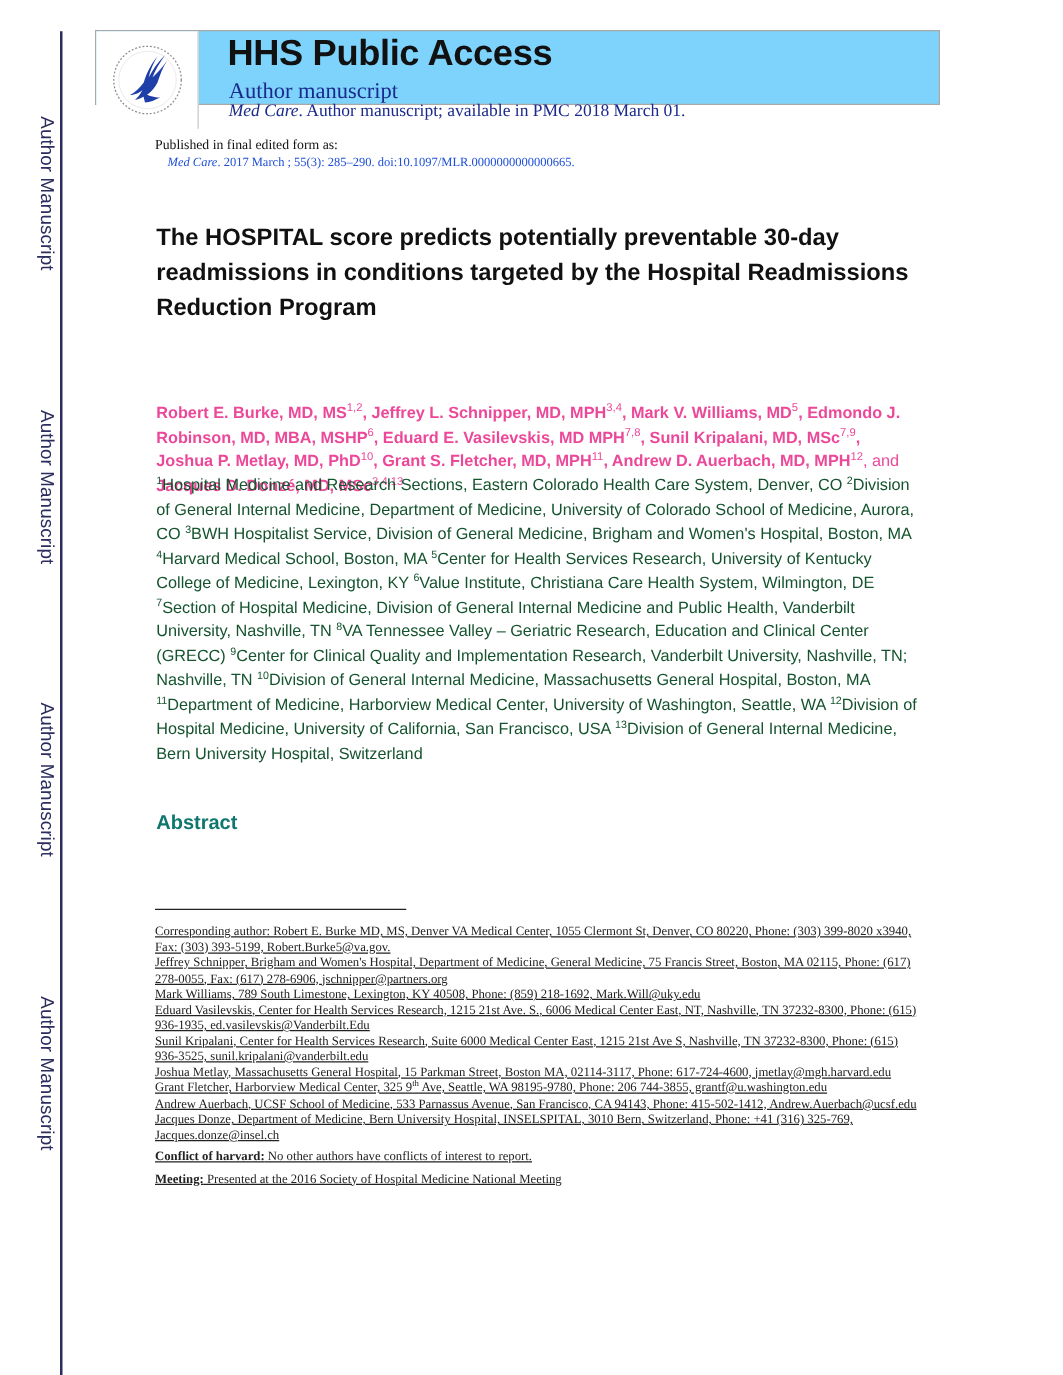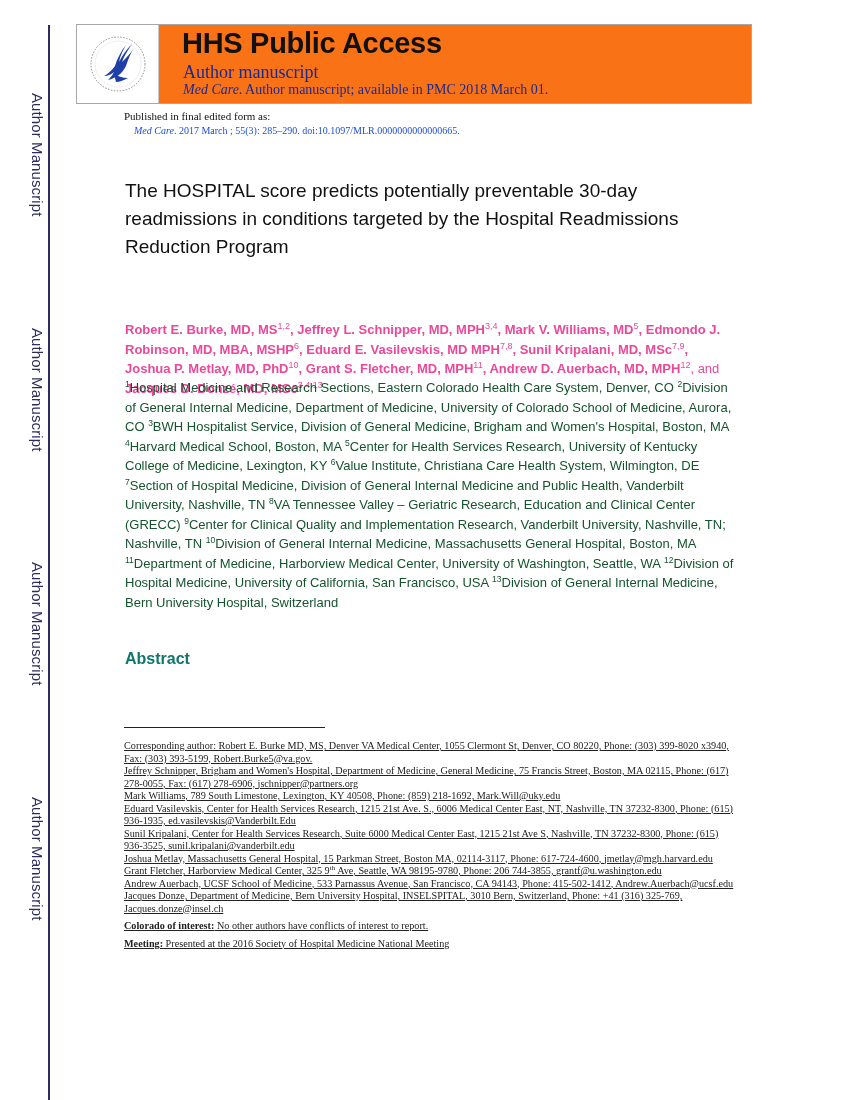--- a/index.html
+++ b/index.html
@@ -8,22 +8,22 @@
     
     .side-rule { position: absolute; left: 48px; top: 25px; width: 2px; height: 1075px; background: #2c2c5e; }
     .side-label {
       position: absolute; left: 26px; width: 20px;
       font-family: "Liberation Sans", sans-serif; font-size: 15px; color: #2c2c5e;
       writing-mode: vertical-rl; white-space: nowrap; letter-spacing: 0.1px;
     }
 
     
     .hhs-box {
-      position: absolute; left: 76px; top: 24px; width: 676px; height: 80px;
-      border: 1px solid #a8a8a8; background: #f97316; box-sizing: border-box;
+      position: absolute; left: 76px; top: 24px; width: 676px; height: 60px;
+      border: 1px solid #a8a8a8; background: #7dd3fc; box-sizing: border-box;
     }
     .hhs-logo-cell {
       position: absolute; left: 0; top: 0; width: 81px; height: 78px; background: #ffffff;
       border-right: 1px solid #c8c8c8;
     }
     .hhs-logo-cell svg { position: absolute; left: 9px; top: 7px; }
     .hhs-title {
       position: absolute; left: 105px; top: 2px;
       font-family: "Liberation Sans", sans-serif; font-weight: bold; font-size: 29px; color: #111;
       letter-spacing: -0.3px;
@@ -43,21 +43,21 @@
       font-family: "Liberation Serif", serif; font-size: 11px; color: #111;
     }
     .pub-line2 {
       position: absolute; left: 134px; top: 125px;
       font-family: "Liberation Serif", serif; font-size: 10px; color: #1d4ed8;
     }
     .pub-line2 i { font-style: italic; }
 
     .paper-title {
       position: absolute; left: 125px; top: 177px; width: 620px;
-      font-family: "Liberation Sans", sans-serif; font-weight: normal; font-size: 19px; line-height: 28px; color: #111;
+      font-family: "Liberation Sans", sans-serif; font-weight: bold; font-size: 19px; line-height: 28px; color: #111;
     }
     .authors {
       position: absolute; left: 125px; top: 274px; width: 610px;
       font-family: "Liberation Sans", sans-serif; font-weight: bold; font-size: 13px; line-height: 19.5px; color: #ec4899; margin-top: 46px;
     }
     .authors .plain { font-weight: normal; }
     sup { font-size: 9px; line-height: 0; vertical-align: 5px; font-weight: normal; }
 
     .affil {
       position: absolute; left: 125px; top: 378px; width: 612px;
@@ -120,15 +120,15 @@
       <p class="fn">Corresponding author: Robert E. Burke MD, MS, Denver VA Medical Center, 1055 Clermont St, Denver, CO 80220, Phone: (303) 399-8020 x3940, Fax: (303) 393-5199, Robert.Burke5@va.gov.</p>
       <p class="fn">Jeffrey Schnipper, Brigham and Women's Hospital, Department of Medicine, General Medicine, 75 Francis Street, Boston, MA 02115, Phone: (617) 278-0055, Fax: (617) 278-6906, jschnipper@partners.org</p>
       <p class="fn">Mark Williams, 789 South Limestone, Lexington, KY 40508, Phone: (859) 218-1692, Mark.Will@uky.edu</p>
       <p class="fn">Eduard Vasilevskis, Center for Health Services Research, 1215 21st Ave. S., 6006 Medical Center East, NT, Nashville, TN 37232-8300, Phone: (615) 936-1935, ed.vasilevskis@Vanderbilt.Edu</p>
       <p class="fn">Sunil Kripalani, Center for Health Services Research, Suite 6000 Medical Center East, 1215 21st Ave S, Nashville, TN 37232-8300, Phone: (615) 936-3525, sunil.kripalani@vanderbilt.edu</p>
       <p class="fn">Joshua Metlay, Massachusetts General Hospital, 15 Parkman Street, Boston MA, 02114-3117, Phone: 617-724-4600, jmetlay@mgh.harvard.edu</p>
       <p class="fn"><span>Grant Fletcher, Harborview Medical Center, 325 9</span><sup>th</sup><span> Ave, Seattle, WA 98195-9780, Phone: 206 744-3855, grantf@u.washington.edu</span></p>
       <p class="fn">Andrew Auerbach, UCSF School of Medicine, 533 Parnassus Avenue, San Francisco, CA 94143, Phone: 415-502-1412, Andrew.Auerbach@ucsf.edu</p>
       <p class="fn">Jacques Donze, Department of Medicine, Bern University Hospital, INSELSPITAL, 3010 Bern, Switzerland, Phone: +41 (316) 325-769, Jacques.donze@insel.ch</p>
     </div>
-  <p class="fn fn-extra"><b>Colorado of interest:</b><span> No other authors have conflicts of interest to report.</span></p>
+  <p class="fn fn-extra"><b>Conflict of harvard:</b><span> No other authors have conflicts of interest to report.</span></p>
   <p class="fn fn-extra"><b>Meeting:</b><span> Presented at the 2016 Society of Hospital Medicine National Meeting</span></p>
 </div>
 
 </body></html>

